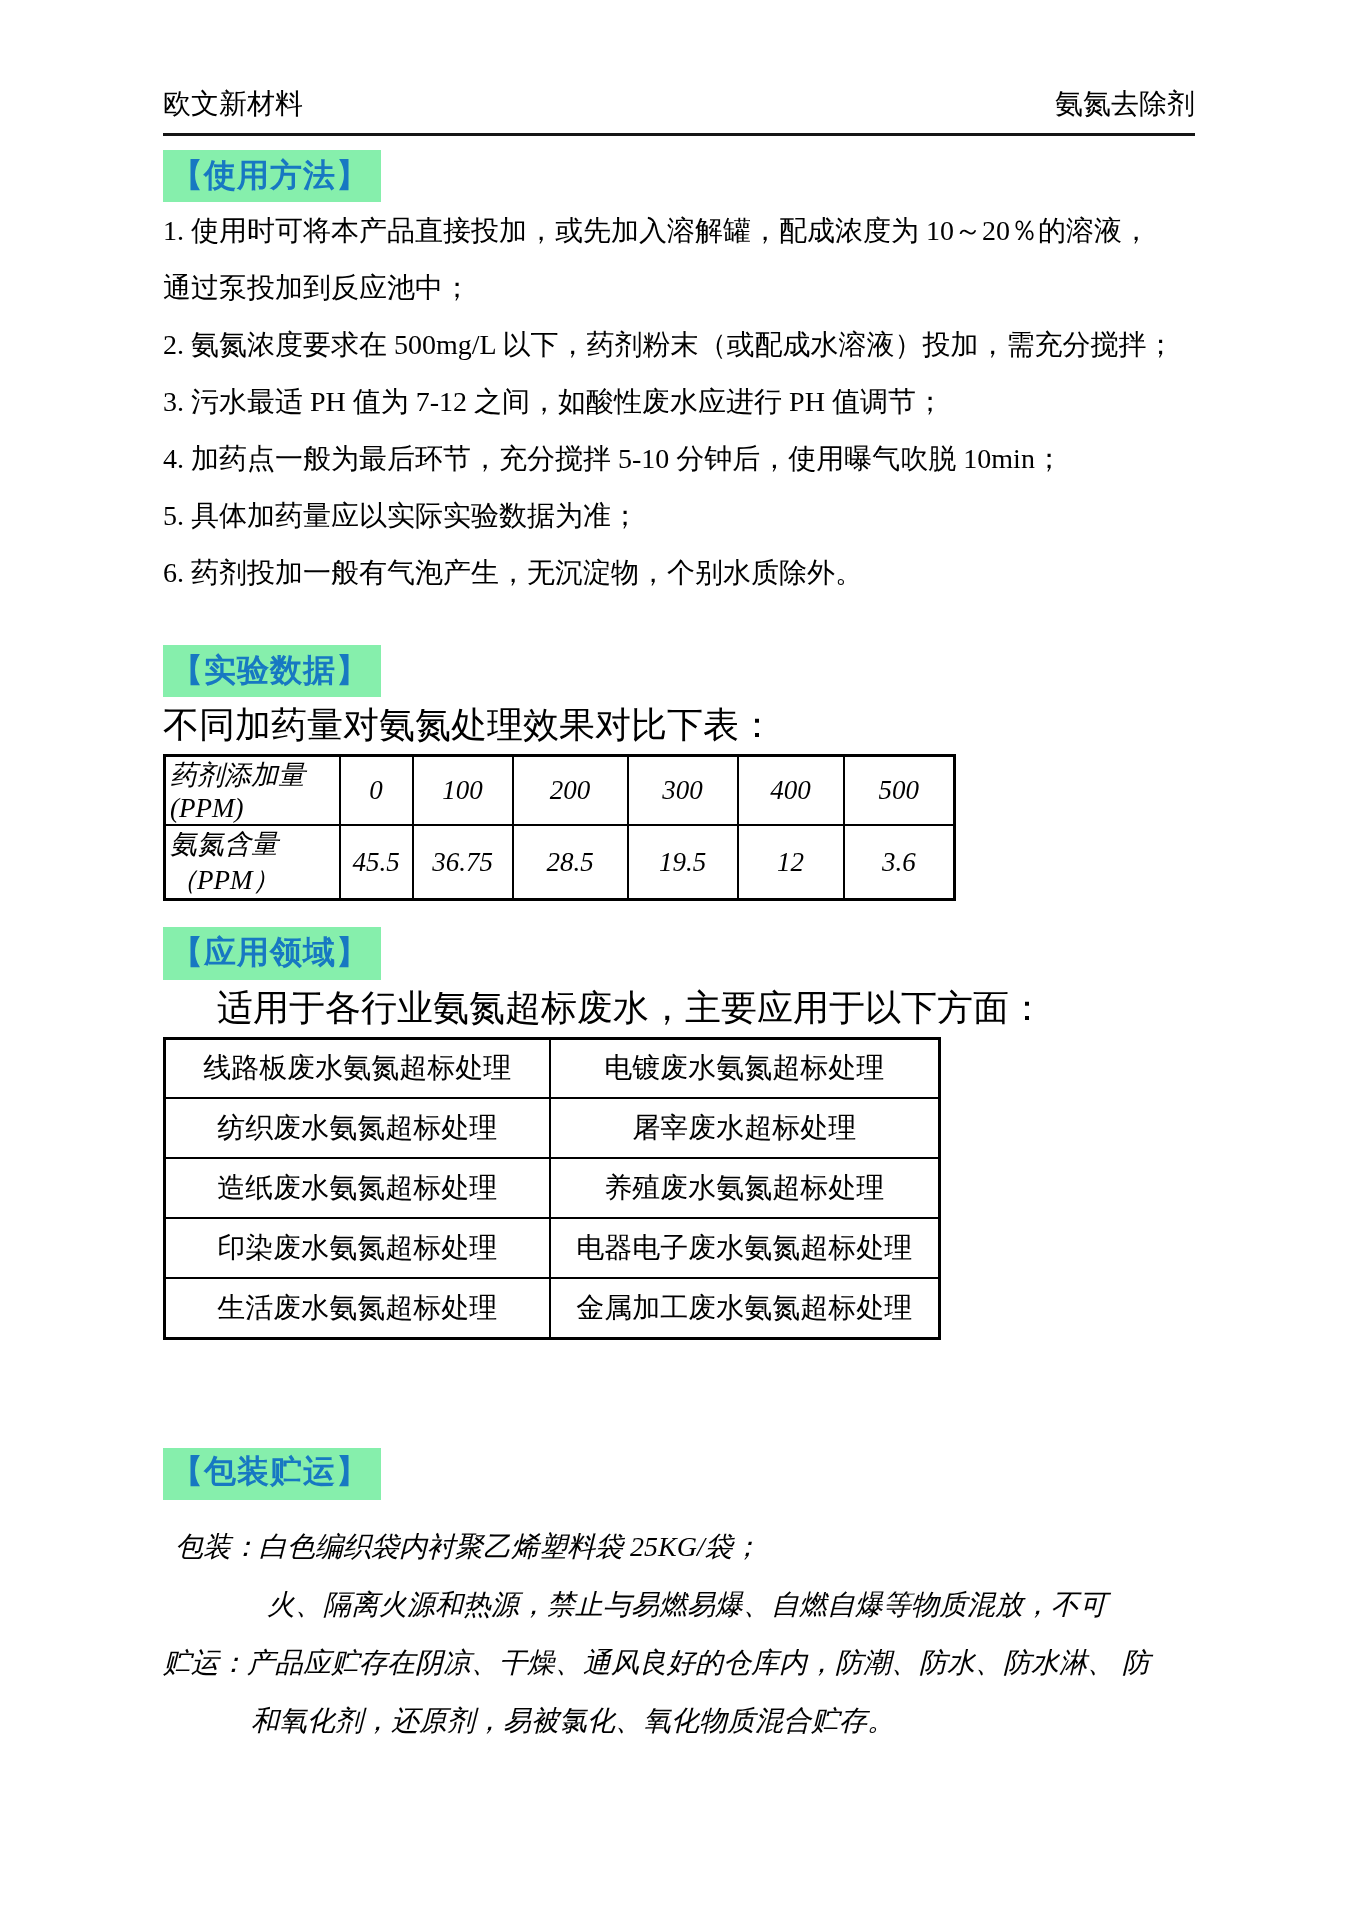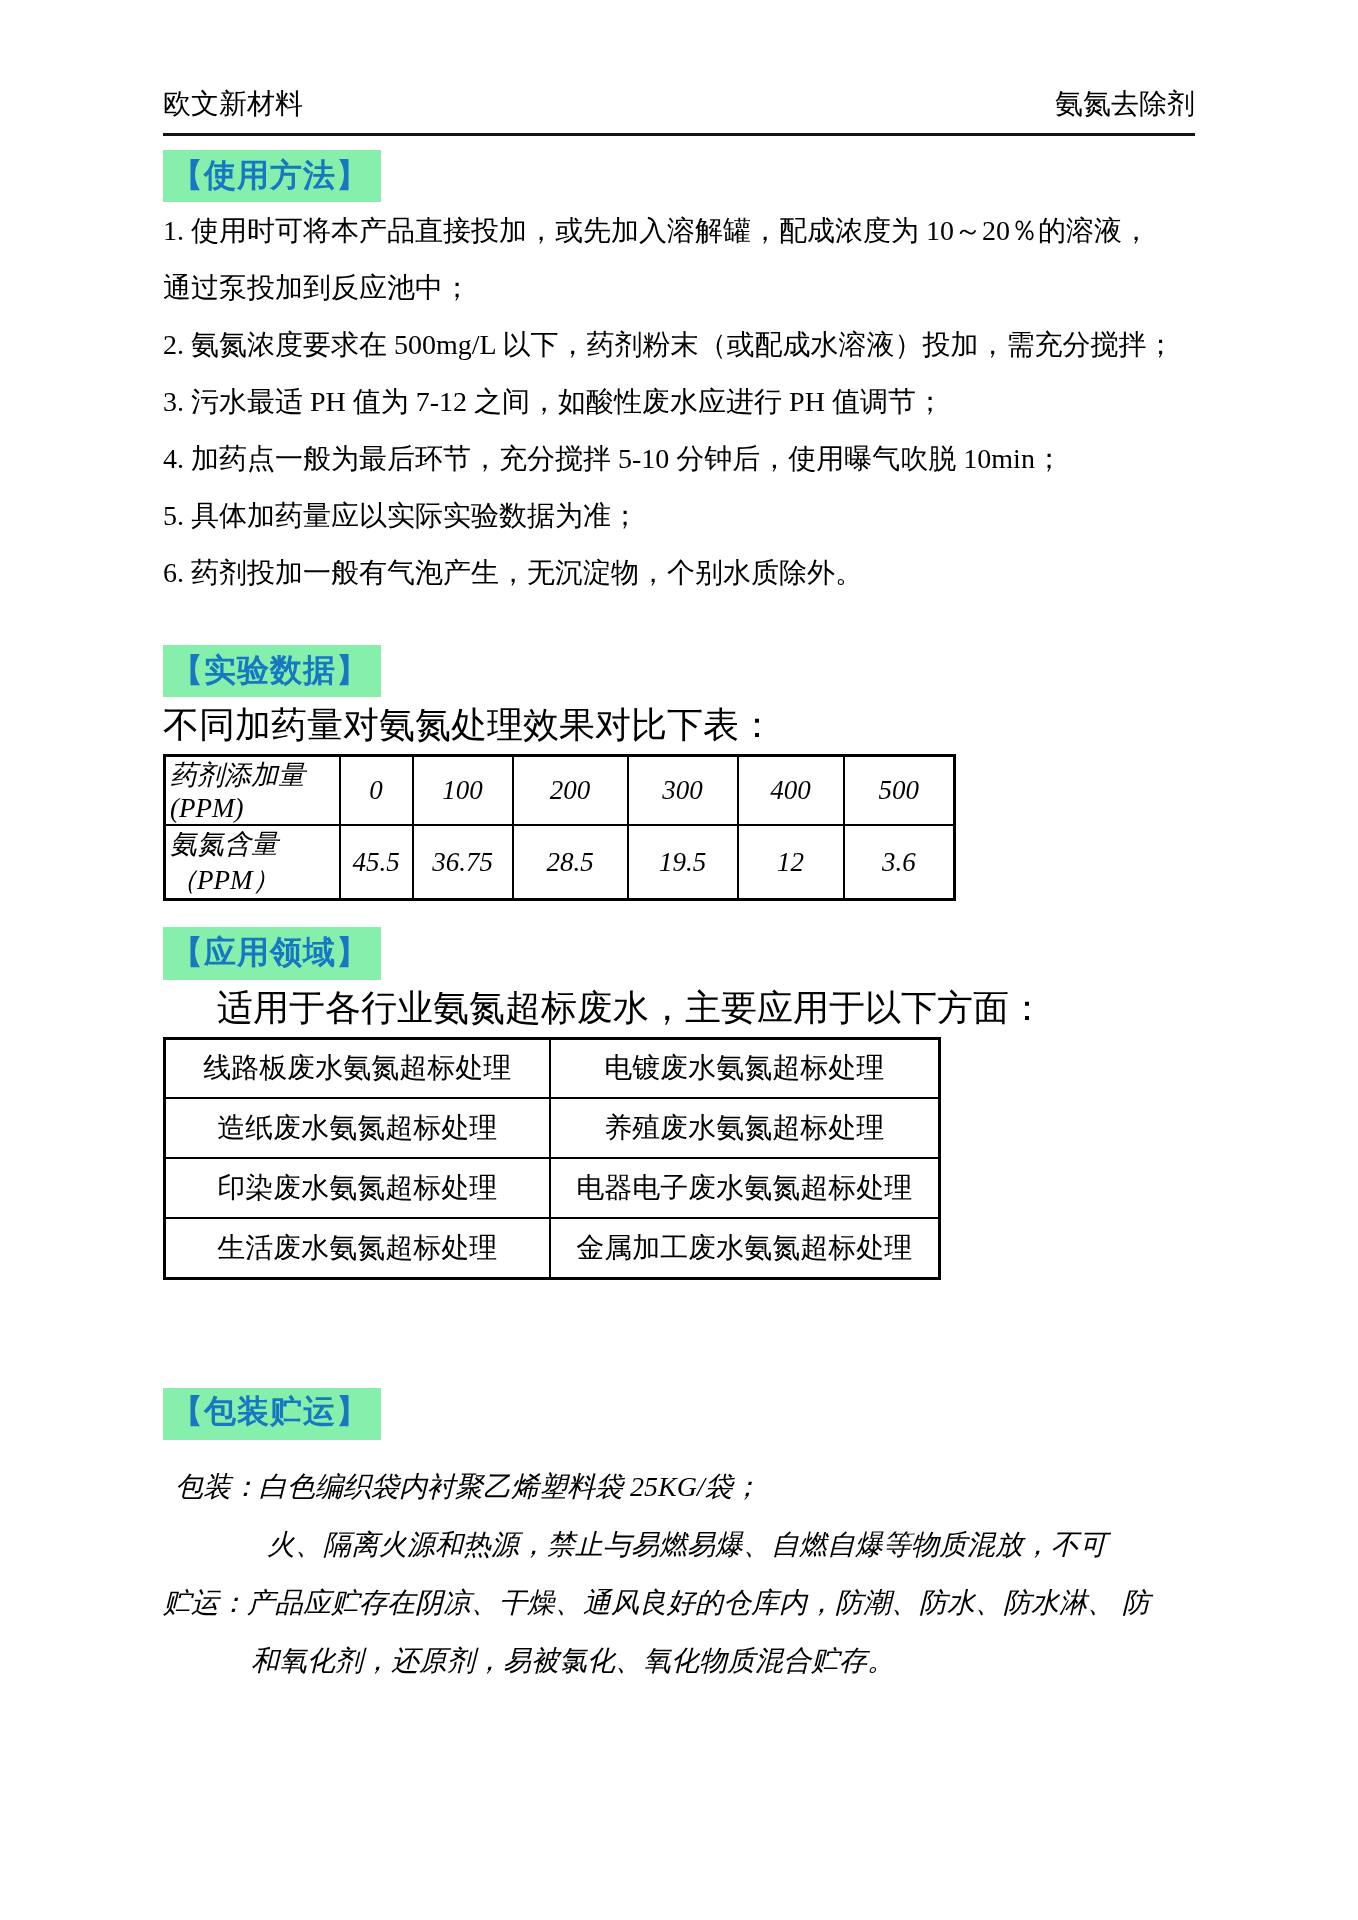--- a/index.html
+++ b/index.html
@@ -153,20 +153,24 @@
     <colgroup>
         <col style="width:385px">
         <col style="width:390px">
       </colgroup>
     <tbody>
         <tr>
       <td>线路板废水氨氮超标处理</td>
       <td>电镀废水氨氮超标处理</td>
     </tr>
     <tr>
+      <td>纺织废水氨氮超标处理</td>
+      <td>屠宰废水超标处理</td>
+    </tr>
+    <tr>
       <td>造纸废水氨氮超标处理</td>
       <td>养殖废水氨氮超标处理</td>
     </tr>
     <tr>
       <td>印染废水氨氮超标处理</td>
       <td>电器电子废水氨氮超标处理</td>
     </tr>
     <tr>
       <td>生活废水氨氮超标处理</td>
       <td>金属加工废水氨氮超标处理</td>

